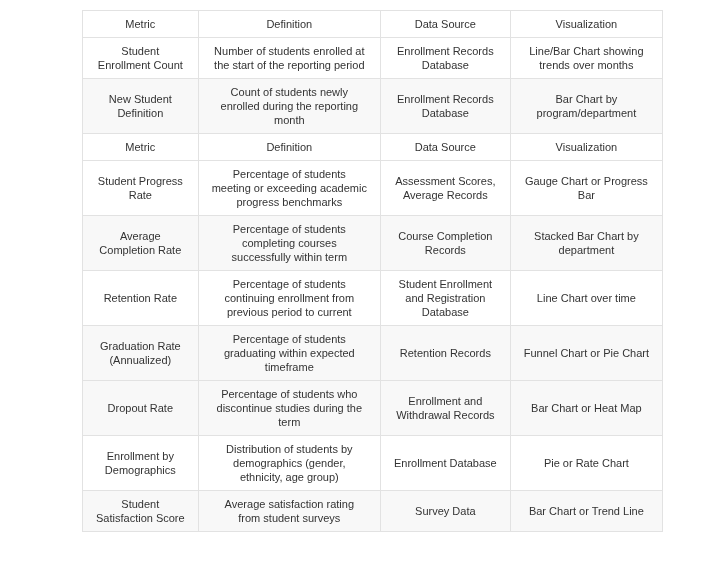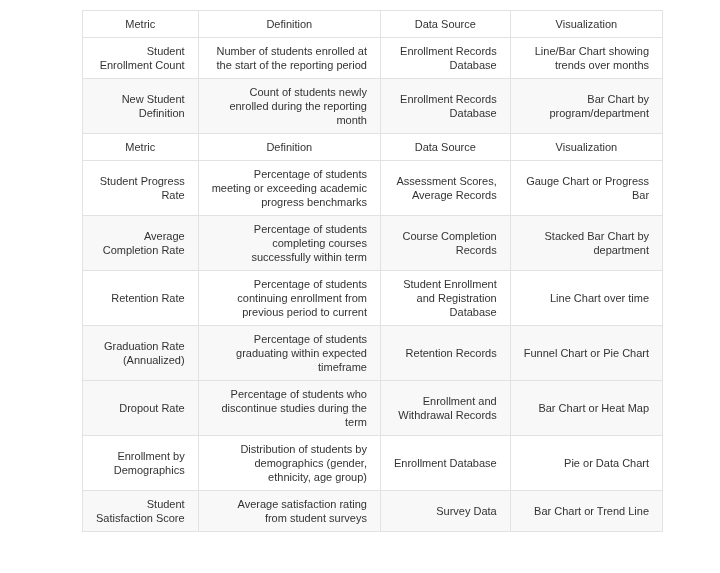--- a/index.html
+++ b/index.html
@@ -30,21 +30,21 @@
     vertical-align: middle;
     white-space: pre;
     background: #ffffff;
   }
   th {
     font-weight: 400;
     text-align: center;
     padding: 6px 4px;
   }
   td {
-    text-align: right;
+    text-align: center;
     padding: 6px 13px;
   }
   tr.alt td {
     background: #f8f8f8;
   }
 </style>
 </head>
 <body>
 
 <div class="page">
@@ -142,21 +142,21 @@
 Withdrawal Records</td>
         <td>Bar Chart or Heat Map</td>
       </tr>
       <tr class="data-row">
         <td>Enrollment by
 Demographics</td>
         <td>Distribution of students by
 demographics (gender,
 ethnicity, age group)</td>
         <td>Enrollment Database</td>
-        <td>Pie or Data Chart</td>
+        <td>Pie or Rate Chart</td>
       </tr>
       <tr class="data-row alt">
         <td>Student
 Satisfaction Score</td>
         <td>Average satisfaction rating
 from student surveys</td>
         <td>Survey Data</td>
         <td>Bar Chart or Trend Line</td>
       </tr>
     </tbody>

